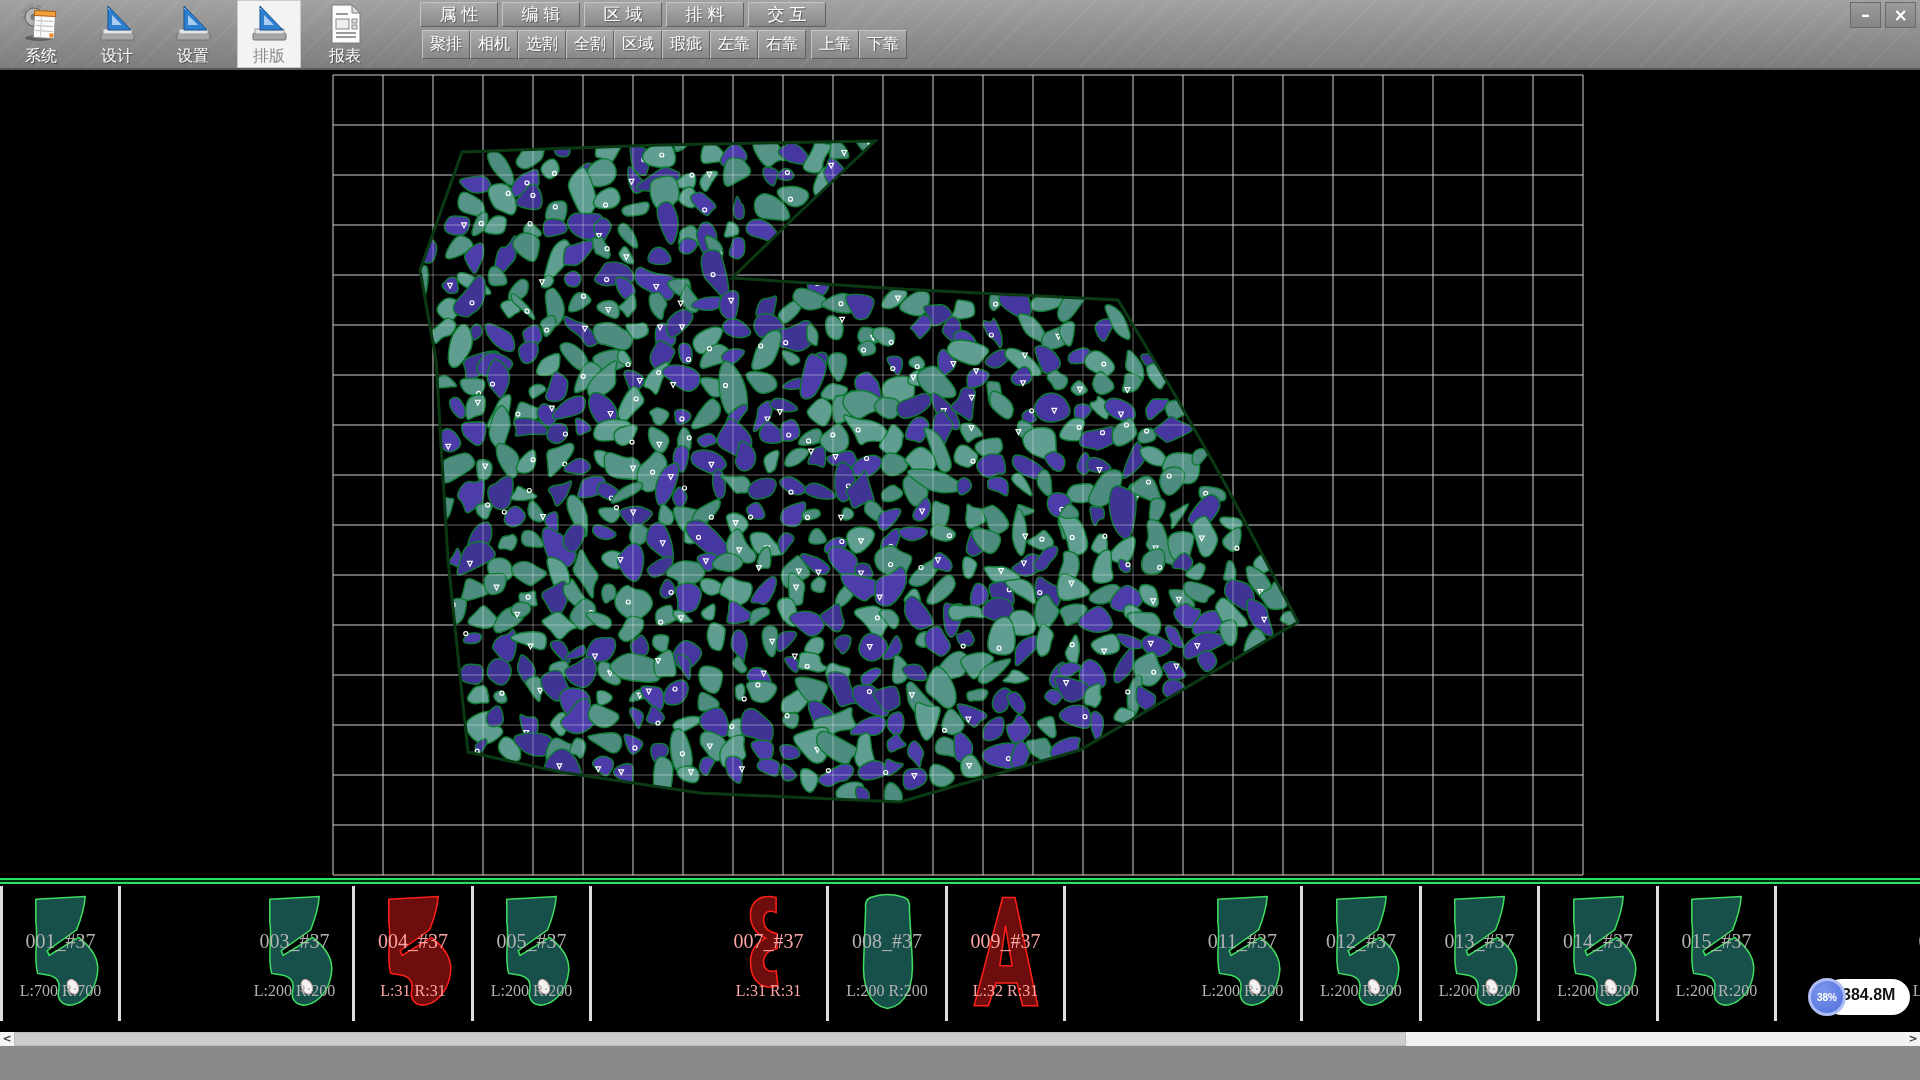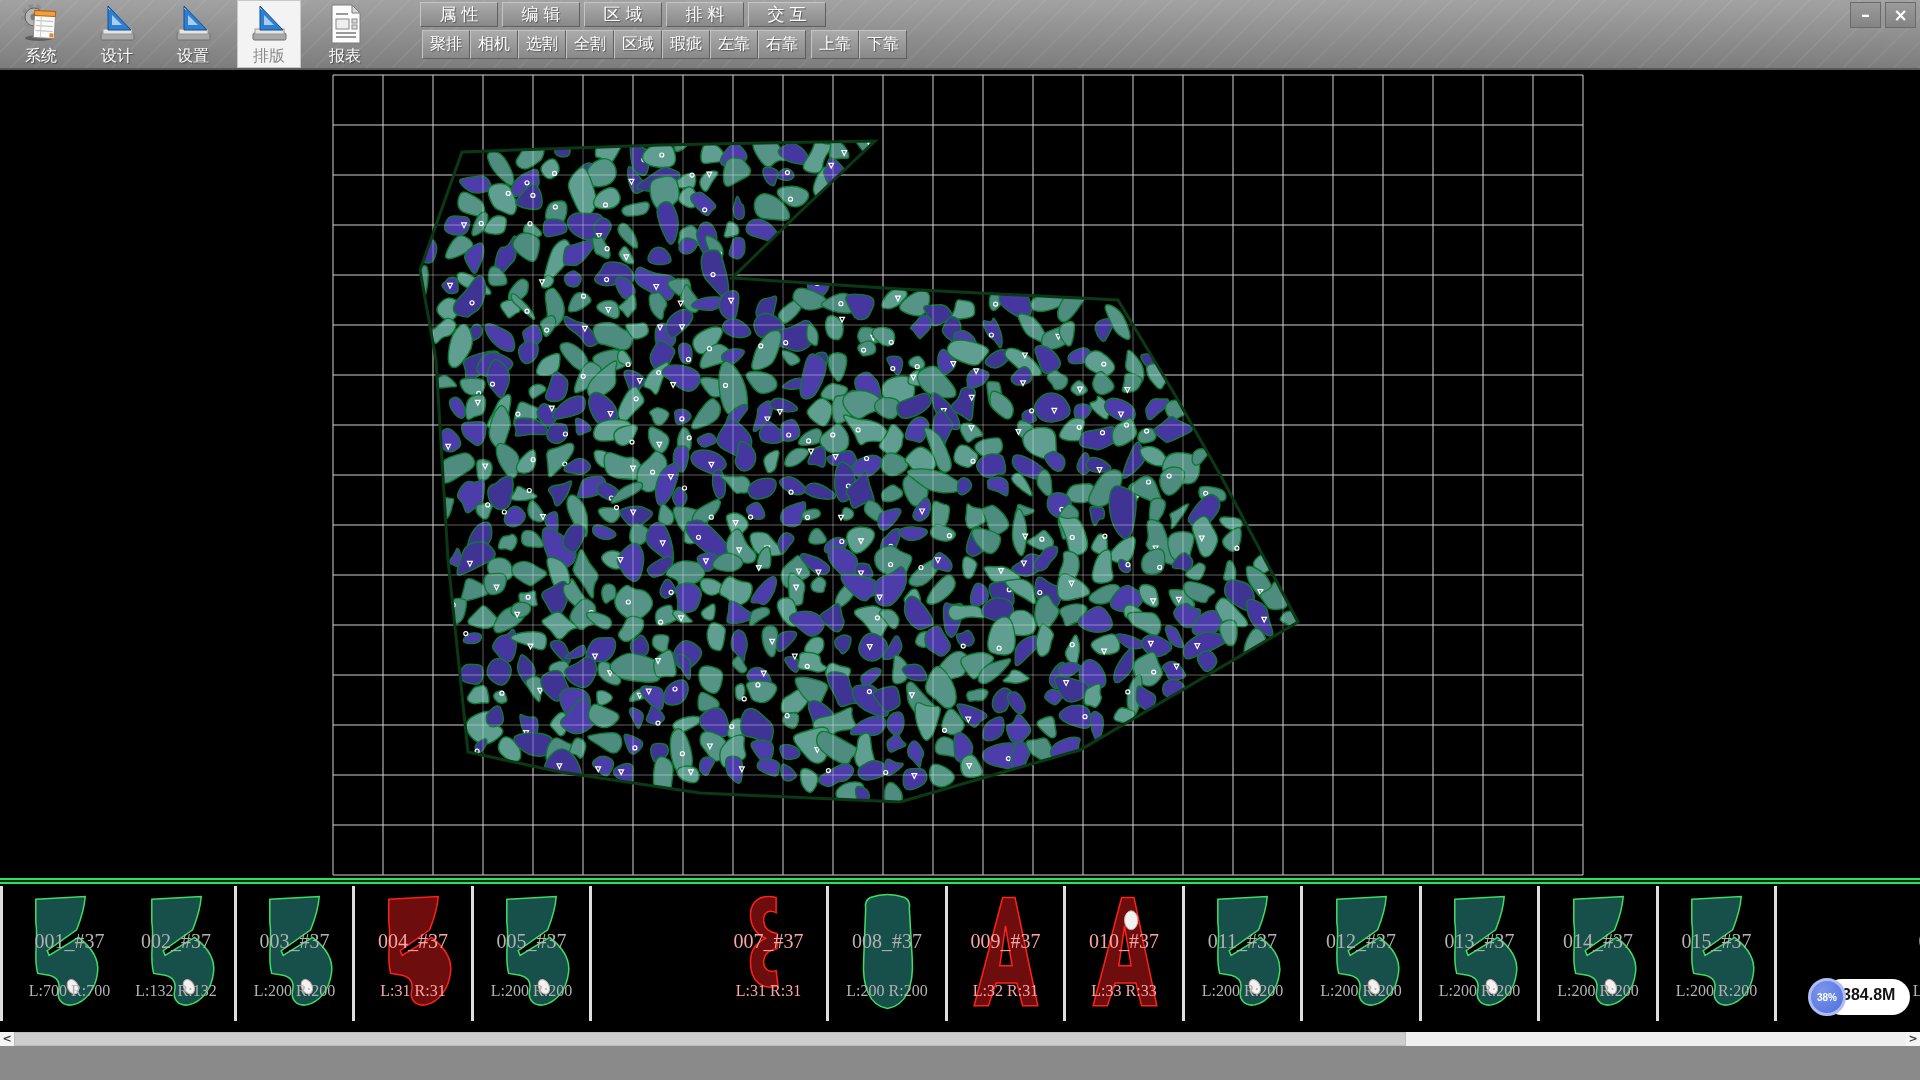--- a/index.html
+++ b/index.html
@@ -32,21 +32,21 @@
      background:linear-gradient(#9b9b9b,#848484);border:1px solid #6a6a6a;box-sizing:border-box;}
   
   #canvas-wrap{position:absolute;left:0;top:70px;width:1920px;height:808px;background:#000;}
   #canvas-svg{position:absolute;left:0;top:0;}
   
   #strip{position:absolute;left:0;top:878px;width:1920px;height:154px;background:#000;}
   .gline{position:absolute;left:0;width:1920px;}
   #cells{position:absolute;left:0;top:8px;width:1920px;height:135px;}
   .cell{position:absolute;top:0;height:135px;width:115px;background:#000;
      border-right:3px solid #dedede;box-sizing:content-box;cursor:pointer;overflow:hidden;}
-  .cell.first{border-left:3px solid #dedede;padding-left:18px;}
+  .cell.first{border-left:3px solid #dedede;}
   .cell svg{position:absolute;left:10px;top:2px;width:95px;height:131px;}
   .cell .nm{position:absolute;left:0;top:44px;width:100%;text-align:center;font-size:20px;z-index:2;}
   .cell .lr{position:absolute;left:0;top:96px;width:100%;text-align:center;font-size:16px;z-index:2;}
   .cell.teal .nm,.cell.teal .lr{color:#b2b2b2;}
   .cell.red .nm,.cell.red .lr{color:#fca5a5;}
   
   #hscroll{position:absolute;left:0;top:1032px;width:1920px;height:14px;background:#f0f0f0;}
   .sarrow{position:absolute;top:0;width:14px;height:14px;background:#f4f4f4;color:#3a3a3a;
      font-family:"DejaVu Sans",sans-serif;font-size:11px;font-weight:bold;line-height:14px;text-align:center;cursor:pointer;}
   #sarrow-l{left:0;}
@@ -1131,48 +1131,40 @@
     <div class="gline" style="top:4px;height:2px;background:#29e35f;"></div>
     <div id="cells">
         <div class="cell teal first" style="left: 0px;">
           <svg viewBox="0 0 100 130">
             <path d="M24,8 L76,5 C75,20 71,30 67,40 L36,62 L38,67 L69,48 C82,58 91,70 89,85 C87,102 77,116 63,119 C52,121 46,113 48,104 C50,95 46,90 38,88 L26,86 C21,68 27,50 24,32 Z" fill="#17504a" stroke="#3fdd5f" stroke-width="1.6" fill-rule="evenodd"></path>
             <ellipse cx="63" cy="100" rx="5.5" ry="8" transform="rotate(-25 63 100)" fill="#f2f2f2" stroke="#d9a7a7"></ellipse>
           </svg>
           <div class="nm">001_#37</div>
           <div class="lr">L:700 R:700</div>
         </div>
-        <div class="cell teal" style="left: 118.5px;">
+        <div class="cell teal" style="left: 237px;">
           <svg viewBox="0 0 100 130">
             <path d="M24,8 L76,5 C75,20 71,30 67,40 L36,62 L38,67 L69,48 C82,58 91,70 89,85 C87,102 77,116 63,119 C52,121 46,113 48,104 C50,95 46,90 38,88 L26,86 C21,68 27,50 24,32 Z" fill="#17504a" stroke="#3fdd5f" stroke-width="1.6" fill-rule="evenodd"></path>
             <ellipse cx="63" cy="100" rx="5.5" ry="8" transform="rotate(-25 63 100)" fill="#f2f2f2" stroke="#d9a7a7"></ellipse>
           </svg>
-          <div class="nm">002_#37</div>
-          <div class="lr">L:132 R:132</div>
-        </div>
-        <div class="cell teal" style="left: 237px;">
+          <div class="nm">003_#37</div>
+          <div class="lr">L:200 R:200</div>
+        </div>
+        <div class="cell red" style="left: 355.5px;">
+          <svg viewBox="0 0 100 130">
+            <path d="M24,8 L76,5 C75,20 71,30 67,40 L36,62 L38,67 L69,48 C82,58 91,70 89,85 C87,102 77,116 63,119 C52,121 46,113 48,104 C50,95 46,90 38,88 L26,86 C21,68 27,50 24,32 Z" fill="#6e0d0d" stroke="#ff2018" stroke-width="1.6" fill-rule="evenodd"></path>
+          </svg>
+          <div class="nm">004_#37</div>
+          <div class="lr">L:31 R:31</div>
+        </div>
+        <div class="cell teal" style="left: 474px;">
           <svg viewBox="0 0 100 130">
             <path d="M24,8 L76,5 C75,20 71,30 67,40 L36,62 L38,67 L69,48 C82,58 91,70 89,85 C87,102 77,116 63,119 C52,121 46,113 48,104 C50,95 46,90 38,88 L26,86 C21,68 27,50 24,32 Z" fill="#17504a" stroke="#3fdd5f" stroke-width="1.6" fill-rule="evenodd"></path>
             <ellipse cx="63" cy="100" rx="5.5" ry="8" transform="rotate(-25 63 100)" fill="#f2f2f2" stroke="#d9a7a7"></ellipse>
           </svg>
-          <div class="nm">003_#37</div>
-          <div class="lr">L:200 R:200</div>
-        </div>
-        <div class="cell red" style="left: 355.5px;">
-          <svg viewBox="0 0 100 130">
-            <path d="M24,8 L76,5 C75,20 71,30 67,40 L36,62 L38,67 L69,48 C82,58 91,70 89,85 C87,102 77,116 63,119 C52,121 46,113 48,104 C50,95 46,90 38,88 L26,86 C21,68 27,50 24,32 Z" fill="#6e0d0d" stroke="#ff2018" stroke-width="1.6" fill-rule="evenodd"></path>
-          </svg>
-          <div class="nm">004_#37</div>
-          <div class="lr">L:31 R:31</div>
-        </div>
-        <div class="cell teal" style="left: 474px;">
-          <svg viewBox="0 0 100 130">
-            <path d="M24,8 L76,5 C75,20 71,30 67,40 L36,62 L38,67 L69,48 C82,58 91,70 89,85 C87,102 77,116 63,119 C52,121 46,113 48,104 C50,95 46,90 38,88 L26,86 C21,68 27,50 24,32 Z" fill="#17504a" stroke="#3fdd5f" stroke-width="1.6" fill-rule="evenodd"></path>
-            <ellipse cx="63" cy="100" rx="5.5" ry="8" transform="rotate(-25 63 100)" fill="#f2f2f2" stroke="#d9a7a7"></ellipse>
-          </svg>
           <div class="nm">005_#37</div>
           <div class="lr">L:200 R:200</div>
         </div>
         <div class="cell red" style="left: 711px;">
           <svg viewBox="0 0 100 130">
             <path d="M58,6 C42,2 31,10 31,24 C31,38 38,45 47,49 C38,53 31,60 31,74 C31,95 44,104 60,99 L58,83 C49,86 44,80 45,72 C46,64 52,61 59,60 L59,44 C52,43 46,40 45,32 C44,22 50,18 58,22 Z" fill="#6e0d0d" stroke="#ff2018" stroke-width="1.6" fill-rule="evenodd"></path>
           </svg>
           <div class="nm">007_#37</div>
           <div class="lr">L:31 R:31</div>
         </div>
@@ -1182,28 +1174,20 @@
           </svg>
           <div class="nm">008_#37</div>
           <div class="lr">L:200 R:200</div>
         </div>
         <div class="cell red" style="left: 948px;">
           <svg viewBox="0 0 100 130">
             <path d="M47,6 L60,6 L84,120 L68,120 L62,96 L40,96 L32,120 L17,120 Z M50,36 L57,78 L44,78 Z" fill="#6e0d0d" stroke="#ff2018" stroke-width="1.6" fill-rule="evenodd"></path>
           </svg>
           <div class="nm">009_#37</div>
           <div class="lr">L:32 R:31</div>
-        </div>
-        <div class="cell red" style="left: 1066.5px;">
-          <svg viewBox="0 0 100 130">
-            <path d="M47,6 L60,6 L84,120 L68,120 L62,96 L40,96 L32,120 L17,120 Z M50,36 L57,78 L44,78 Z" fill="#6e0d0d" stroke="#ff2018" stroke-width="1.6" fill-rule="evenodd"></path>
-            <ellipse cx="57" cy="30" rx="7" ry="10" transform="rotate(0 57 30)" fill="#f2f2f2" stroke="#d9a7a7"></ellipse>
-          </svg>
-          <div class="nm">010_#37</div>
-          <div class="lr">L:33 R:33</div>
         </div>
         <div class="cell teal" style="left: 1185px;">
           <svg viewBox="0 0 100 130">
             <path d="M24,8 L76,5 C75,20 71,30 67,40 L36,62 L38,67 L69,48 C82,58 91,70 89,85 C87,102 77,116 63,119 C52,121 46,113 48,104 C50,95 46,90 38,88 L26,86 C21,68 27,50 24,32 Z" fill="#17504a" stroke="#3fdd5f" stroke-width="1.6" fill-rule="evenodd"></path>
             <ellipse cx="63" cy="100" rx="5.5" ry="8" transform="rotate(-25 63 100)" fill="#f2f2f2" stroke="#d9a7a7"></ellipse>
           </svg>
           <div class="nm">011_#37</div>
           <div class="lr">L:200 R:200</div>
         </div>
         <div class="cell teal" style="left: 1303.5px;">

